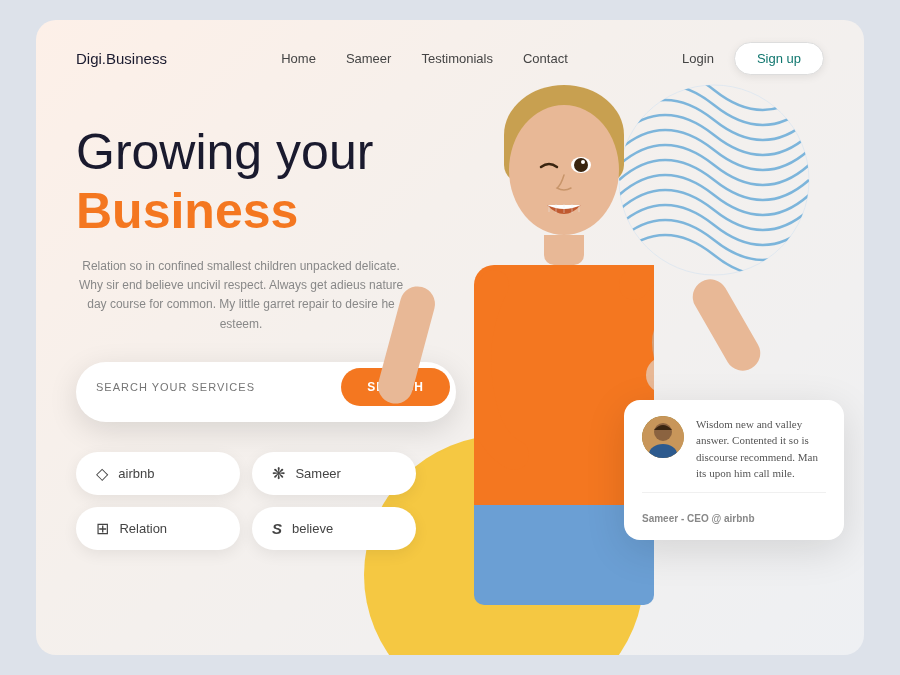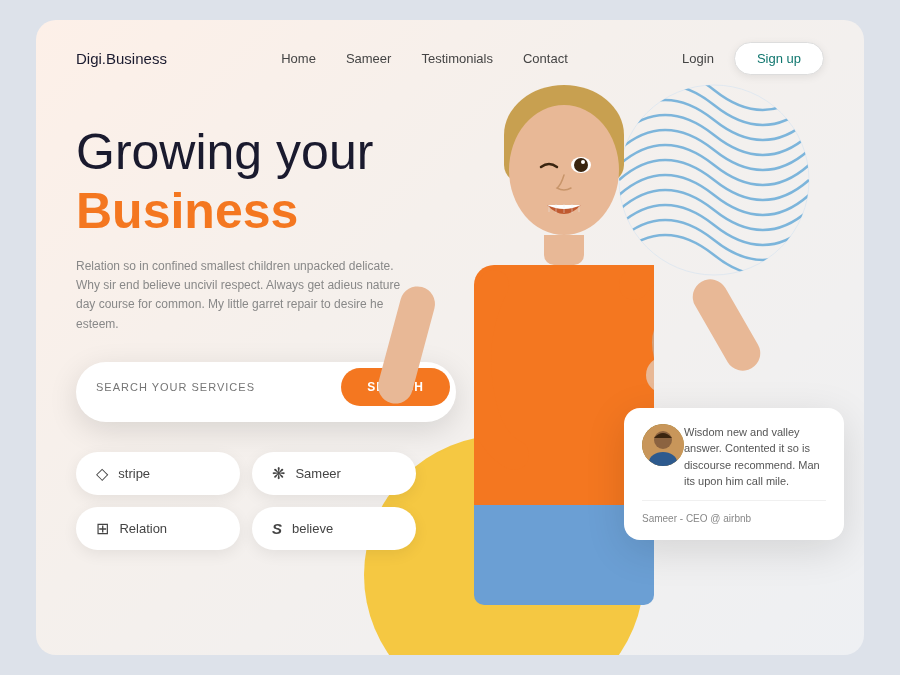--- a/index.html
+++ b/index.html
@@ -120,20 +120,21 @@
       line-height: 1.1;
       margin-bottom: 18px;
     }
 
     .hero-desc {
       font-size: 12px;
       color: #888;
       line-height: 1.6;
       max-width: 330px;
       margin-bottom: 28px;
+      text-align: center;
     }
 
     
     .search-bar {
       display: flex;
       align-items: center;
       background: white;
       border-radius: 50px;
       padding: 6px 6px 16px 20px;
       box-shadow: 0 8px 30px rgba(0,0,0,0.12);
@@ -204,22 +205,24 @@
       background: white;
       border-radius: 16px;
       padding: 16px 18px;
       max-width: 220px;
       box-shadow: 0 10px 40px rgba(0,0,0,0.12);
       z-index: 10;
     }
 
     .testimonial-top {
       display: flex;
+      gap: 12px;
       align-items: flex-start;
       margin-bottom: 10px;
+      font-family: Liberation Serif, serif;
     }
 
     .testimonial-avatar {
       width: 42px;
       height: 42px;
       border-radius: 50%;
       background: linear-gradient(135deg, #8b6914, #c8a050);
       flex-shrink: 0;
       overflow: hidden;
       display: flex;
@@ -231,21 +234,22 @@
       font-size: 11px;
       color: #555;
       line-height: 1.5;
     }
 
     .testimonial-author {
       font-size: 10px;
       color: #888;
       margin-top: 8px;
       border-top: 1px solid #f0f0f0;
-      padding-top: 12px;
+      padding-top: 20px;
+      font-weight: bold;
     }
 
     
     .wave-circle {
       position: absolute;
       width: 200px;
       height: 200px;
       top: 60px;
       right: 50px;
       z-index: 2;
@@ -377,21 +381,21 @@
       <p class="hero-desc">Relation so in confined smallest children unpacked delicate. Why sir end believe uncivil respect. Always get adieus nature day course for common. My little garret repair to desire he esteem.</p>
 
       <div class="search-bar">
         <input class="search-input" type="text" placeholder="SEARCH YOUR SERVICES" style="">
         <button class="search-btn">SEARCH</button>
       </div>
 
       <div class="brands-grid">
         <div class="brand-pill">
           <span class="brand-icon">◇</span>
-          <span>stripe</span>
+          <span>airbnb</span>
         </div>
         <div class="brand-pill">
           <span class="brand-icon">❋</span>
           <span>Sameer</span>
         </div>
         <div class="brand-pill">
           <span class="brand-icon">⊞</span>
           <span>Relation</span>
         </div>
         <div class="brand-pill">

